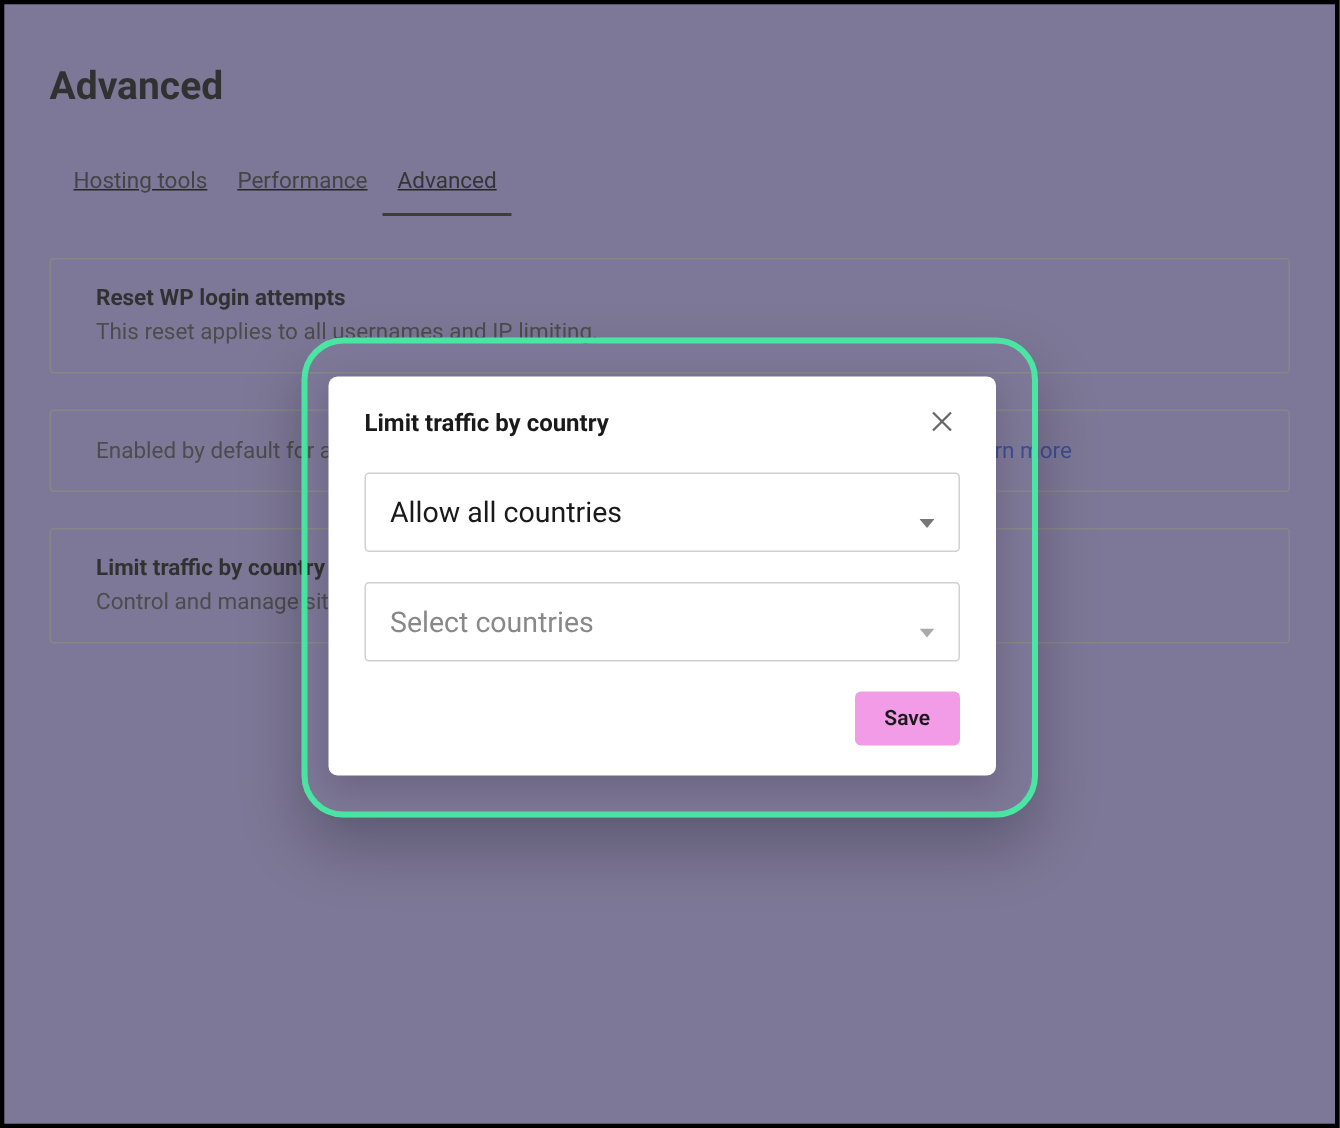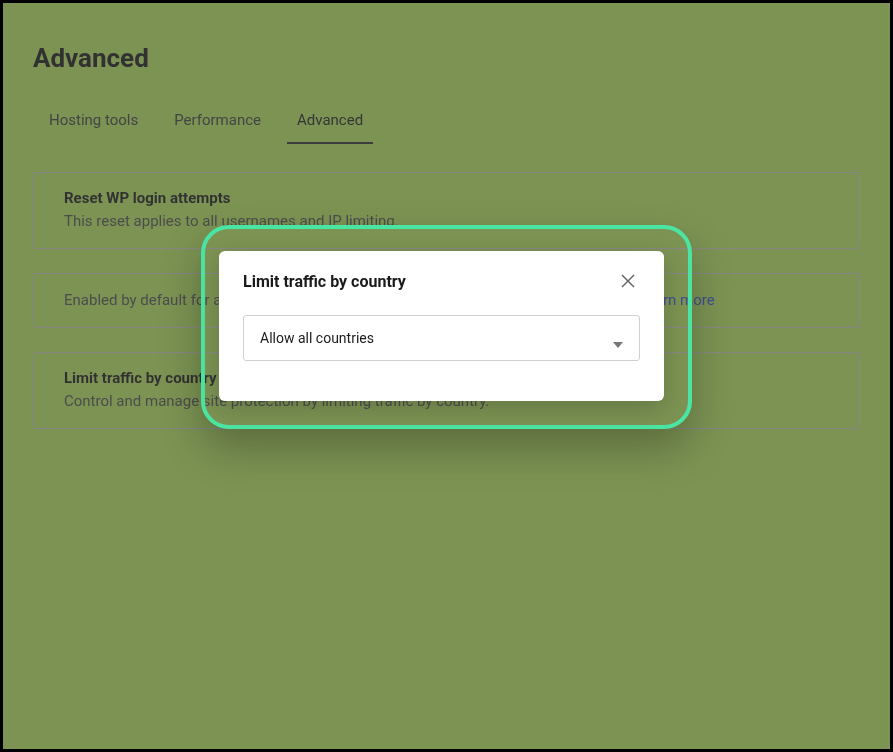--- a/index.html
+++ b/index.html
@@ -14,41 +14,42 @@
       height: 752px;
       background: #000;
       padding: 3px;
       position: relative;
       overflow: hidden;
     }
 
     .page {
       width: 100%;
       height: 100%;
-      background: #bef264;
+      background: #c4b5fd;
       position: relative;
     }
 
     .page-content {
       padding: 40px 30px 0 30px;
     }
 
     .page-title {
       font-size: 26px;
       font-weight: 700;
       color: #1a1a1a;
       margin-bottom: 38px;
     }
 
     .tabs {
       display: flex;
-      gap: 36px;
+      gap: 20px;
       border-bottom: 1px solid transparent;
       padding-left: 16px;
       margin-bottom: 28px;
+      text-decoration: underline;
     }
 
     .tab {
       font-size: 15px;
       color: #444;
       padding-bottom: 14px;
       cursor: pointer;
       position: relative;
     }
 
@@ -151,21 +152,21 @@
       padding: 14px 16px;
       display: flex;
       justify-content: space-between;
       align-items: center;
       cursor: pointer;
       margin-bottom: 20px;
       background: #fff;
     }
 
     .select-value {
-      font-size: 14px;
+      font-size: 19px;
       color: #1a1a1a;
     }
 
     .select-placeholder {
       color: #888;
     }
 
     .caret {
       width: 10px;
       height: 10px;
@@ -249,17 +250,28 @@
 
       <div class="select-box">
         <span class="select-value">Allow all countries</span>
         <span class="caret">
           <svg viewBox="0 0 10 6">
               <path d="M0 0 L5 6 L10 0 Z" fill="#777"></path>
             </svg>
         </span>
       </div>
 
-
+      <div class="select-box">
+        <span class="select-value select-placeholder">Select countries</span>
+        <span class="caret">
+          <svg viewBox="0 0 10 6">
+              <path d="M0 0 L5 6 L10 0 Z" fill="#aaa"></path>
+            </svg>
+        </span>
+      </div>
+
+      <div class="modal-footer">
+        <button class="save-btn">Save</button>
+      </div>
 
     </div>
   </div>
 </div>
 
 </body></html>

